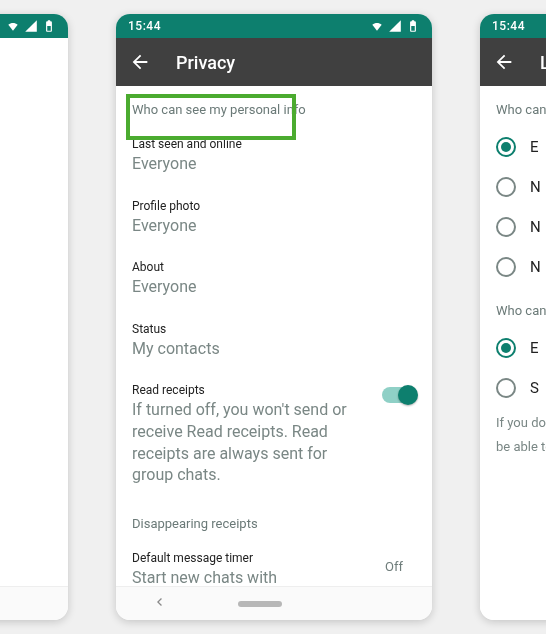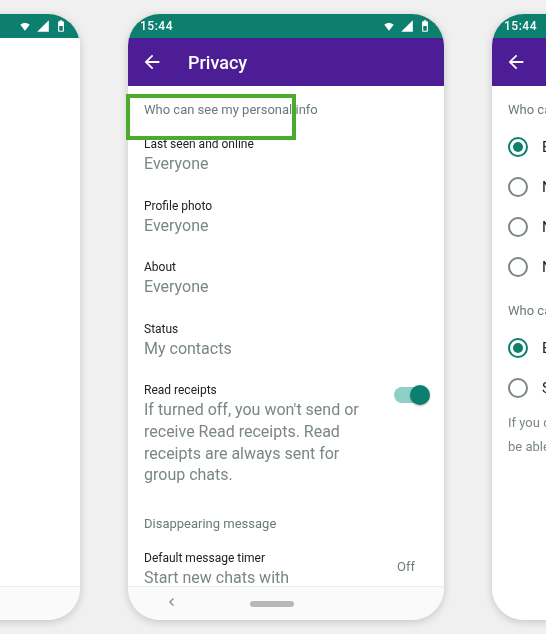--- a/index.html
+++ b/index.html
@@ -13,26 +13,25 @@
   }
   .stage {
     position: absolute;
     top: 0; left: 0;
     width: 546px;
     height: 634px;
   }
   .phone {
     position: absolute;
     background: #fff;
-    border-radius: 32px;
+    border-radius: 14px;
     box-shadow: 0 2px 8px rgba(0,0,0,0.18);
     overflow: hidden;
     display: flex;
     flex-direction: column;
-    margin-left: 12px;
   }
   
   .phone.center {
     top: 14px;
     left: 116px;
     width: 316px;
     height: 606px;
   }
   
   .phone.left {
@@ -59,21 +58,21 @@
     padding: 0 12px;
     font-size: 12px;
     font-weight: 500;
   }
   .statusbar .time { letter-spacing: 0.5px; }
   .statusbar .icons { display: flex; align-items: center; gap: 4px; }
   .statusbar .icons svg { width: 14px; height: 14px; fill: #fff; display:block; }
 
   .appbar {
     height: 48px;
-    background: #4c1d95;
+    background: #404040;
     color: #fff;
     display: flex;
     align-items: center;
     padding: 0 12px;
   }
   .appbar .back { width: 24px; height: 24px; display:flex; align-items:center; justify-content:center; margin-right: 24px; }
   .appbar .back svg { width: 22px; height: 22px; fill: #fff; }
   .appbar .title { font-size: 18px; font-weight: 500; }
 
   .content {
@@ -270,21 +269,21 @@
         <div class="title">Status</div>
         <div class="sub">My contacts</div>
       </div>
 
       <div class="row switch">
         <div class="title">Read receipts</div>
         <div class="sub narrow">If turned off, you won't send or receive Read receipts. Read receipts are always sent for group chats.</div>
         <div class="switch-ctrl"></div>
       </div>
 
-      <div class="section-hdr">Disappearing message</div>
+      <div class="section-hdr">Disappearing receipts</div>
 
       <div class="row off">
         <div class="title">Default message timer</div>
         <div class="sub narrow">Start new chats with disappearing messages set to your timer</div>
         <div class="offv">Off</div>
       </div>
 
     </div>
 
     <div class="navbar">

